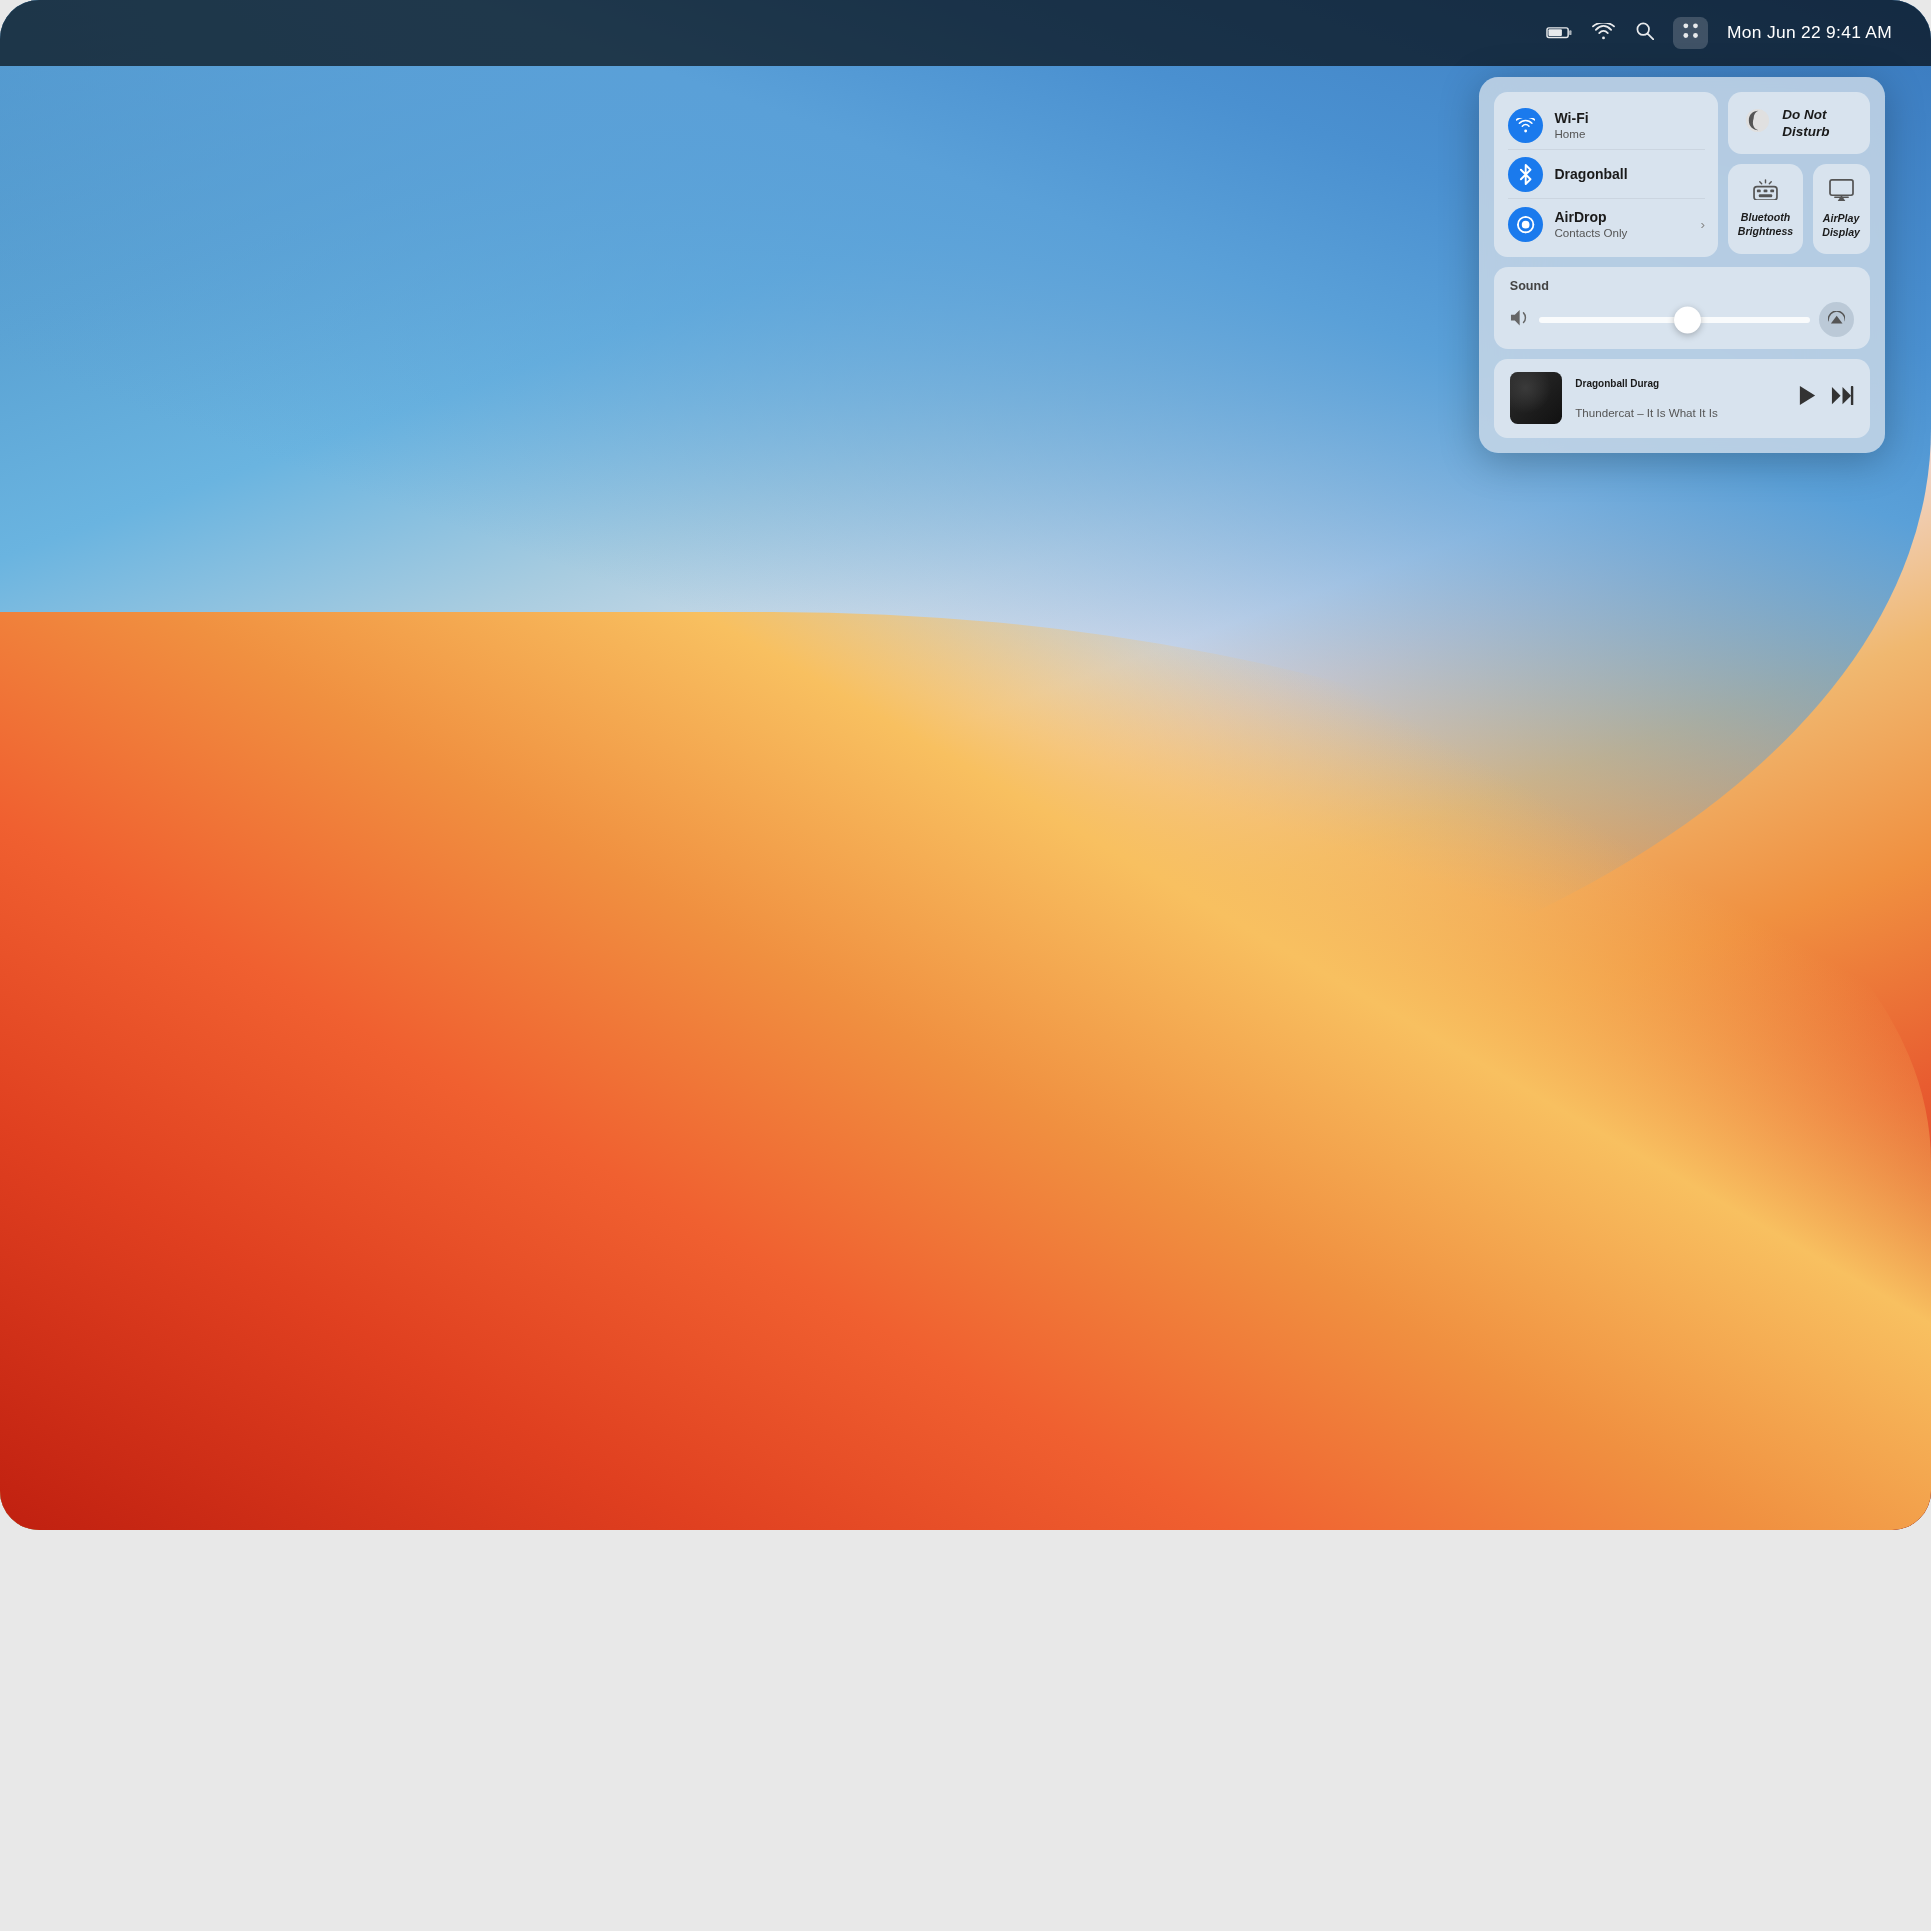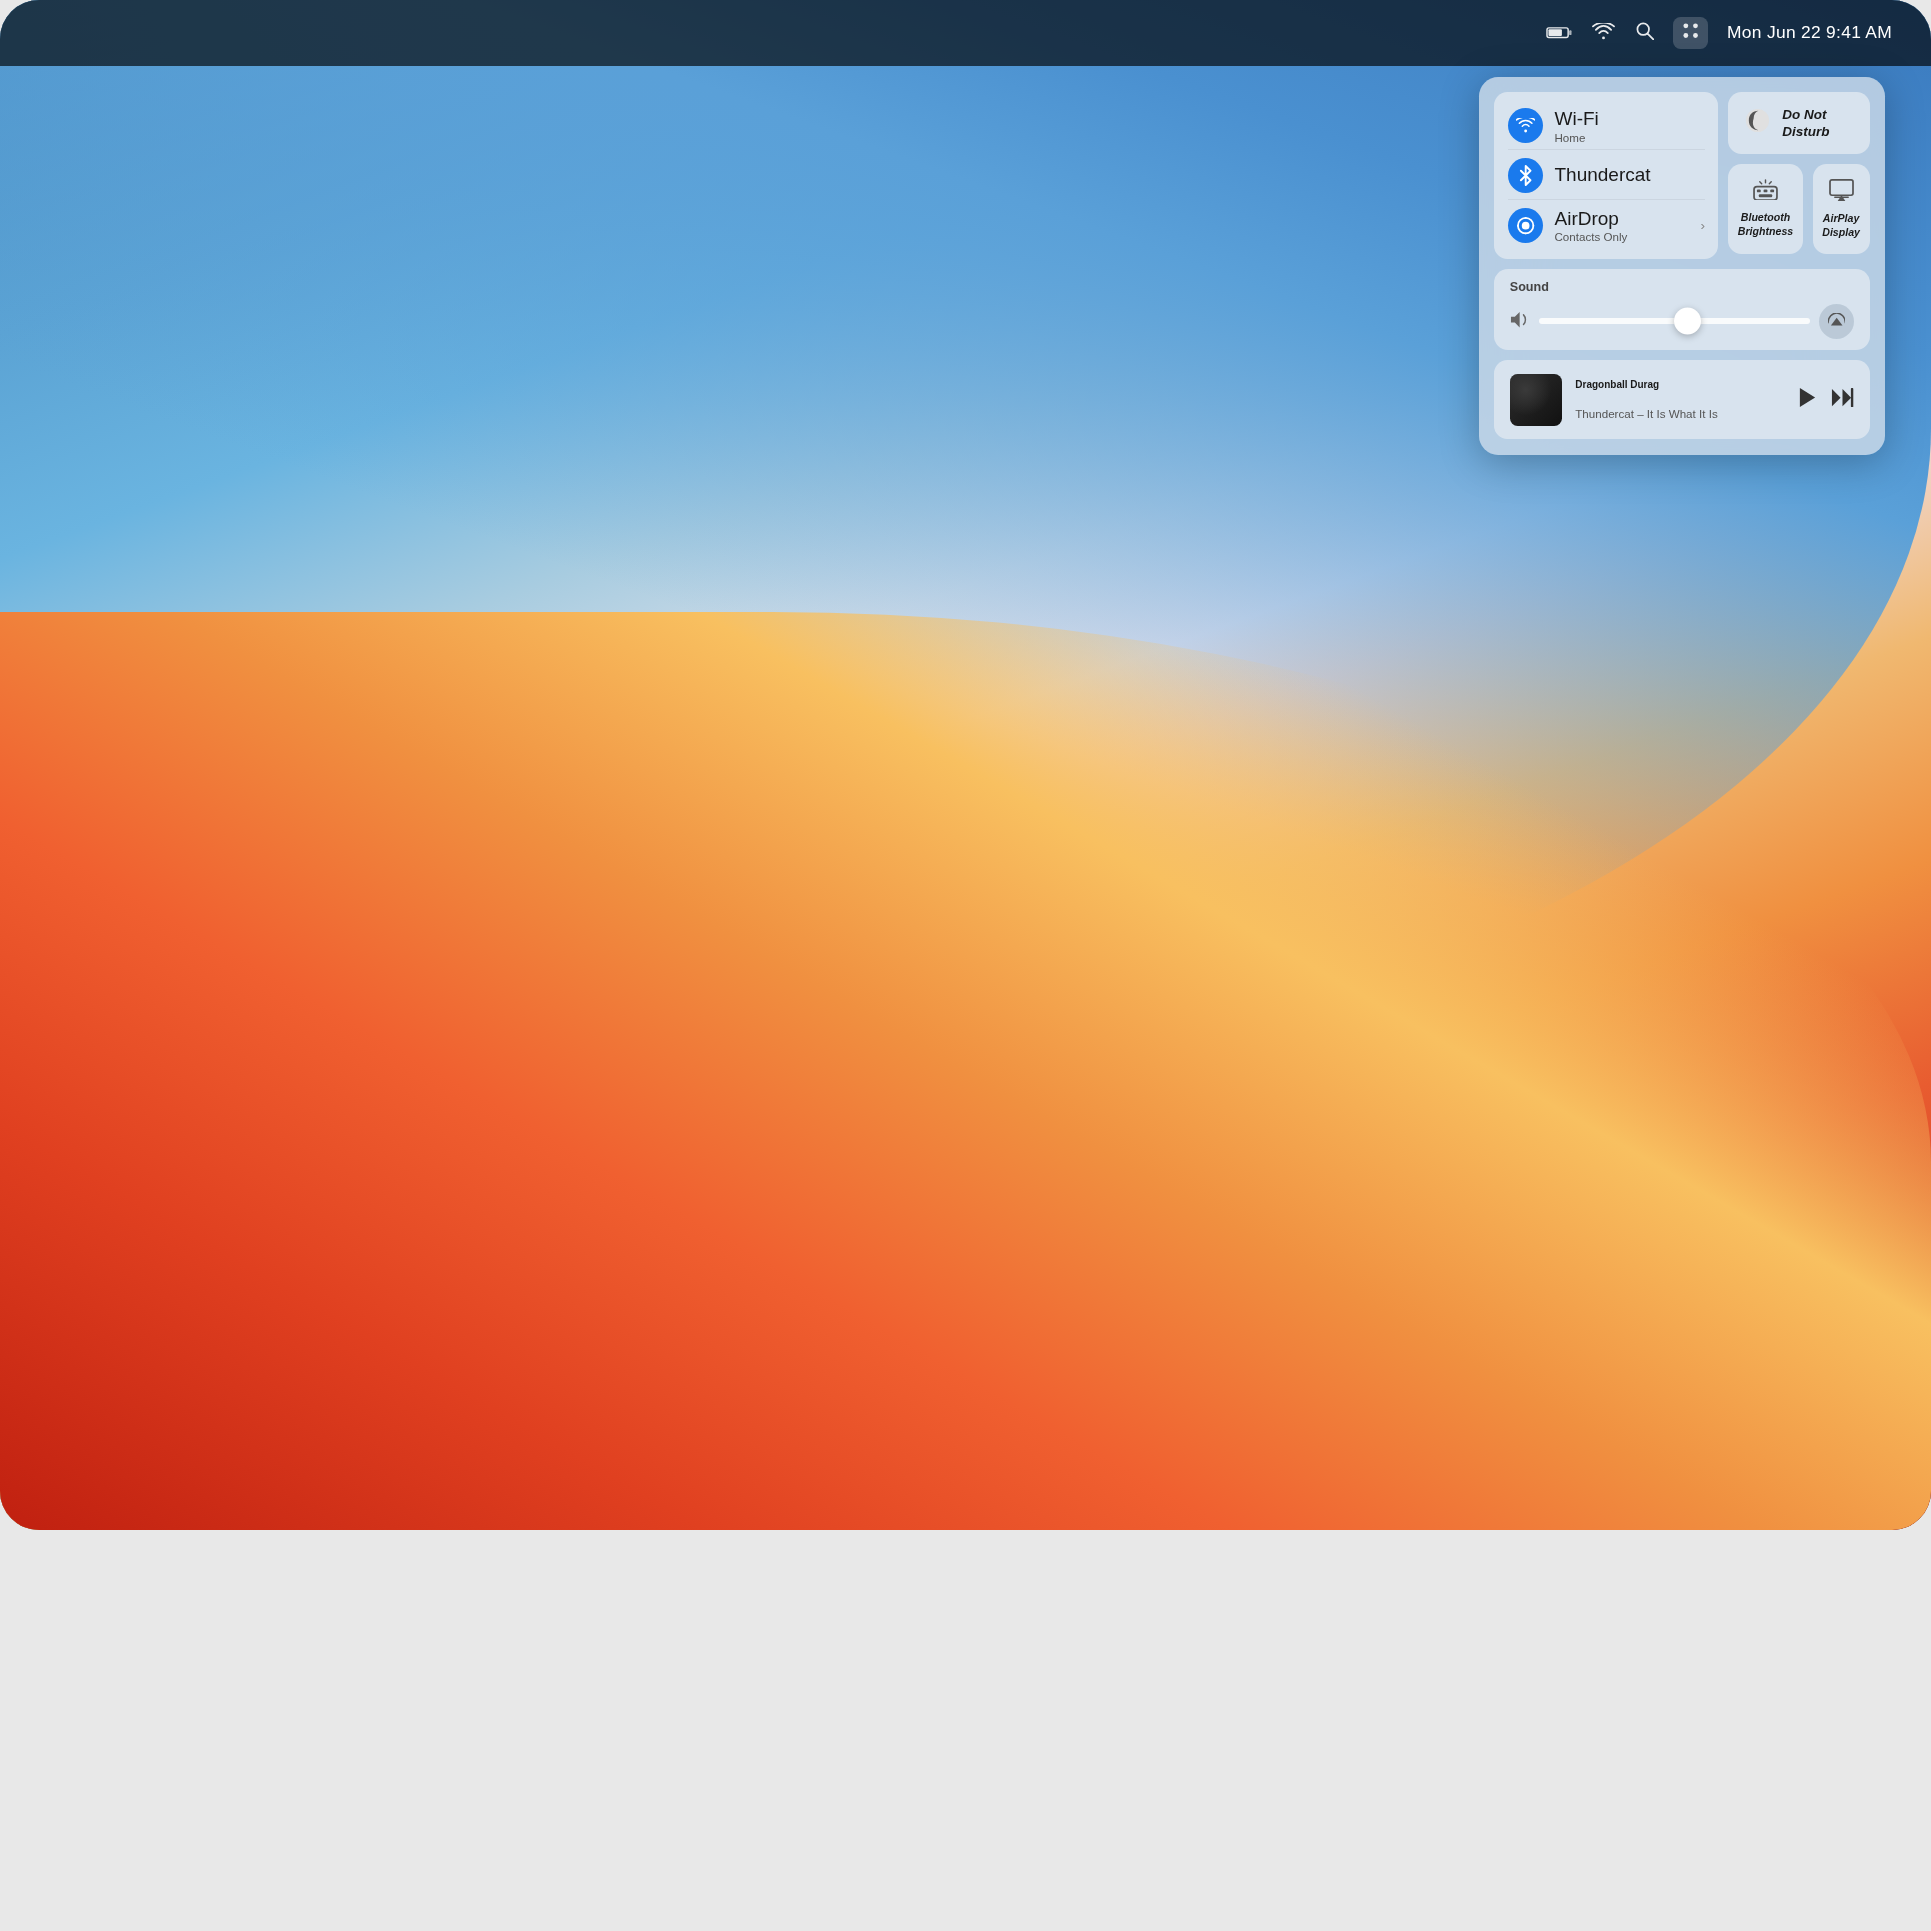--- a/index.html
+++ b/index.html
@@ -177,22 +177,22 @@
       color: white;
       font-size: 17.4px;
       flex-shrink: 0;
     }
 
     .network-text {
       flex: 1;
     }
 
     .network-name {
-      font-size: 19px;
-      font-weight: 400;
+      font-size: 14px;
+      font-weight: 700;
       color: #1a1a1a;
       line-height: 1.2;
     }
 
     .network-sub {
       font-size: 11.6px;
       color: #555;
     }
 
     .network-chevron {
@@ -470,21 +470,21 @@
           </div>
         </div>
 
         <div class="network-item">
           <div class="network-icon">
             <svg width="15.4" height="21" viewBox="0 0 16 22" fill="white">
               <path d="M3 6l10 10L8 21V1l5 5L3 16" stroke="white" stroke-width="2" fill="none" stroke-linecap="round" stroke-linejoin="round"></path>
             </svg>
           </div>
           <div class="network-text">
-            <div class="network-name">Thundercat</div>
+            <div class="network-name">Dragonball</div>
           </div>
         </div>
 
         <div class="network-item">
           <div class="network-icon">
             <svg width="19.3" height="19.3" viewBox="0 0 20 20" fill="none">
               <circle cx="10" cy="10" r="4" fill="white"></circle>
               <path d="M10 2C5.6 2 2 5.6 2 10" stroke="white" stroke-width="1.8" stroke-linecap="round"></path>
               <path d="M18 10c0-4.4-3.6-8-8-8" stroke="white" stroke-width="1.8" stroke-linecap="round"></path>
               <path d="M10 18c4.4 0 8-3.6 8-8" stroke="white" stroke-width="1.8" stroke-linecap="round"></path>

